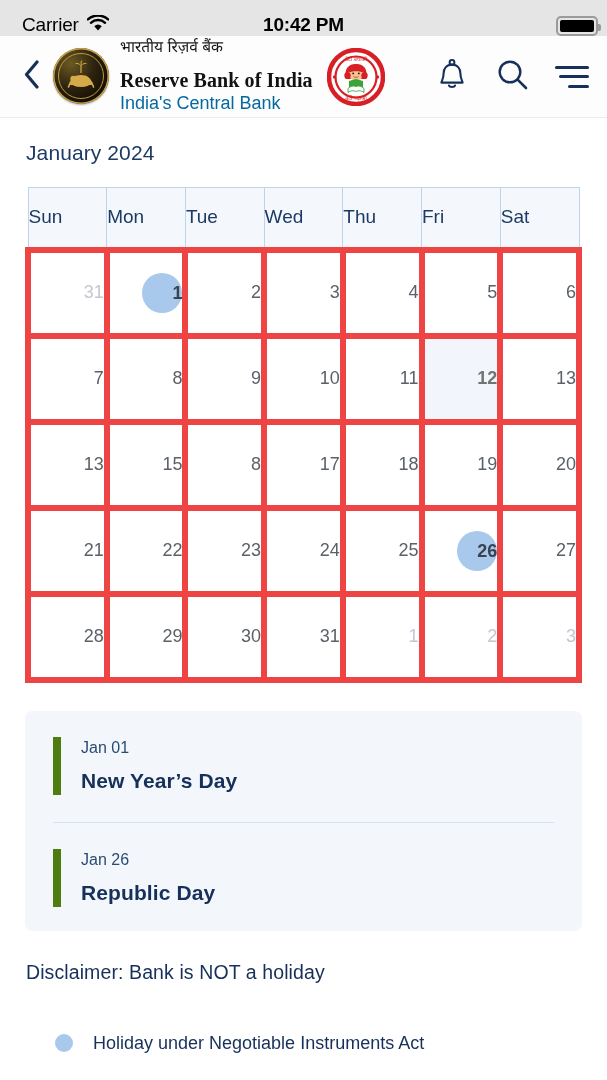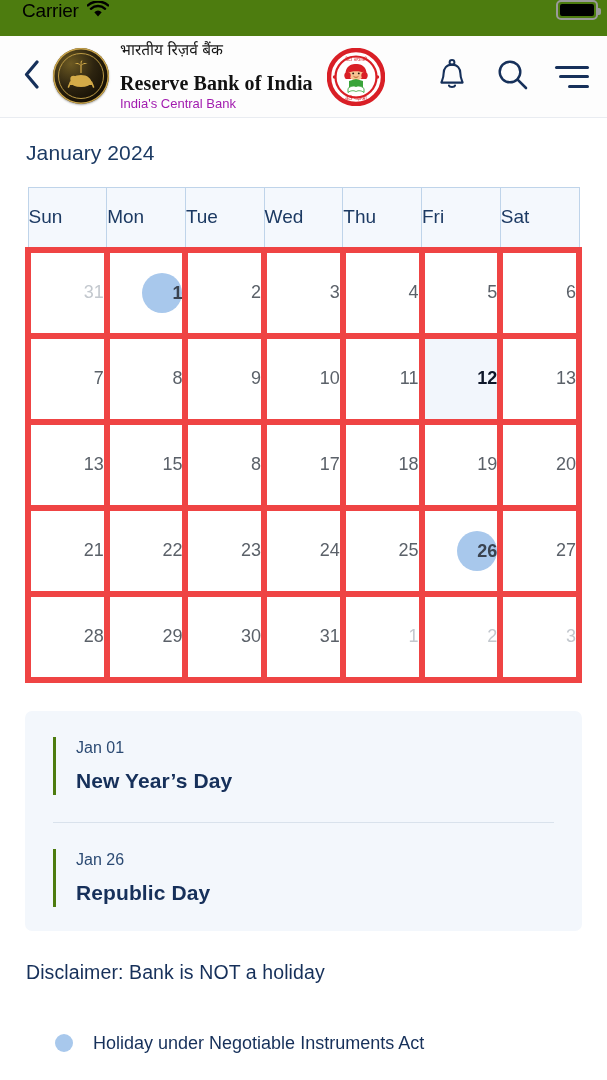--- a/index.html
+++ b/index.html
@@ -9,23 +9,23 @@
     overflow: hidden;
     background: #ffffff;
     font-family: "Liberation Sans", sans-serif;
     -webkit-font-smoothing: antialiased;
   }
 
   
   .status-bar {
     height: 36px;
     display: flex;
-    align-items: flex-start;
+    align-items: flex-end;
     padding: 0 9px 0 22px;
-    background: #4d7c0f;
+    background: #e5e5e5;
     position: relative;
   }
   .status-left {
     display: flex;
     align-items: center;
     gap: 8px;
   }
   .status-carrier {
     font-size: 19px;
     color: #000;
@@ -132,22 +132,22 @@
   }
   .brand-en {
     font-family: "Liberation Serif", serif;
     font-size: 20px;
     font-weight: bold;
     color: #121212;
     letter-spacing: 0.1px;
     margin-bottom: 3px;
   }
   .brand-sub {
-    font-size: 13px;
-    color: #a21caf;
+    font-size: 18px;
+    color: #0369a1;
   }
   .bbbp-logo {
     width: 58px; height: 58px;
     flex: 0 0 auto;
     margin-left: 14px;
     border-radius: 50%;
     cursor: pointer;
   }
   .header-actions {
     margin-left: auto;
@@ -215,42 +215,42 @@
     vertical-align: middle;
     font-size: 18px;
     color: #5b6169;
     background: #ffffff;
     position: relative;
   }
   .calendar td.muted { color: #c3c8ce; }
   .calendar td.today {
     background: #f2f6fc;
     font-weight: bold;
-    color: #0f172a;
+    color: #737373;
   }
   .daycell { display: inline-block; }
   .daycell.holiday {
     width: 40px; height: 40px;
     line-height: 40px;
     border-radius: 50%;
     background: #a8c8ec;
     color: #3a4350;
     font-weight: bold;
     font-size: 18px;
   }
 
   
   .holiday-card {
     margin-top: 28px;
     background: #f3f7fc;
     border-radius: 7px;
     padding: 26px 28px 24px 28px;
   }
   .holiday-item {
-    border-left: 3px solid #4d7c0f;
+    border-left: 8px solid #4d7c0f;
     padding: 2px 0 2px 20px;
   }
   .holiday-date {
     font-size: 16px;
     color: #2b4a73;
     margin-bottom: 12px;
   }
   .holiday-name {
     font-size: 21px;
     color: #16305a;
@@ -294,20 +294,21 @@
   <div class="status-left">
     <span class="status-carrier">Carrier</span>
     <span class="wifi-icon">
       <svg width="22" height="17" viewBox="0 0 22 17">
         <path d="M11 15.4 L7.3 11.2 a5.6 5.6 0 0 1 7.4 0 Z" fill="#000"></path>
         <path d="M3.9 7.8 a10.6 10.6 0 0 1 14.2 0" stroke="#000" stroke-width="2.4" fill="none" stroke-linecap="round"></path>
         <path d="M0.9 4.4 a15.2 15.2 0 0 1 20.2 0" stroke="#000" stroke-width="2.4" fill="none" stroke-linecap="round"></path>
       </svg>
     </span>
   </div>
+  <div class="status-time">10:42 PM</div>
   <div class="status-right">
     <div class="battery">
       <div class="battery-fill"></div>
       <div class="battery-nub"></div>
     </div>
   </div>
 </div>
 
 <div class="app-header">
 

